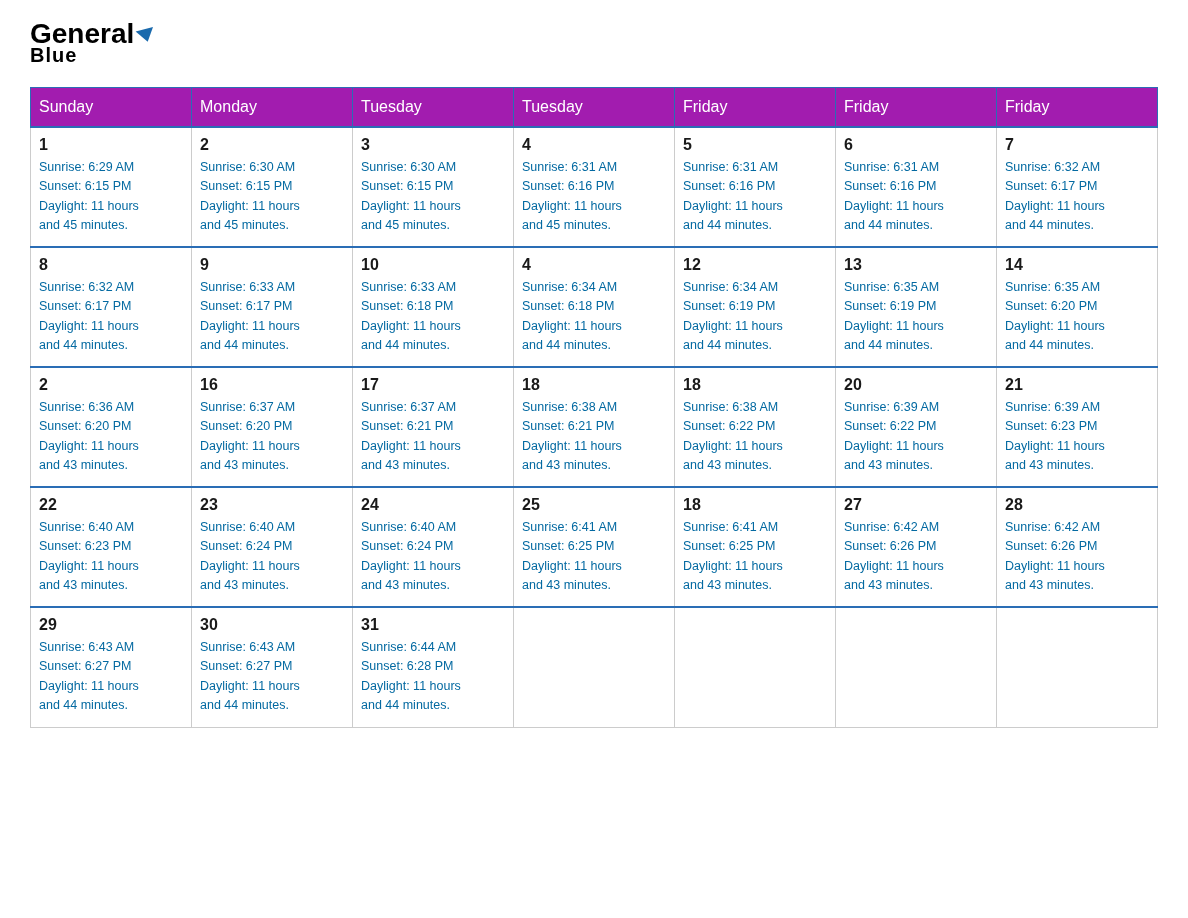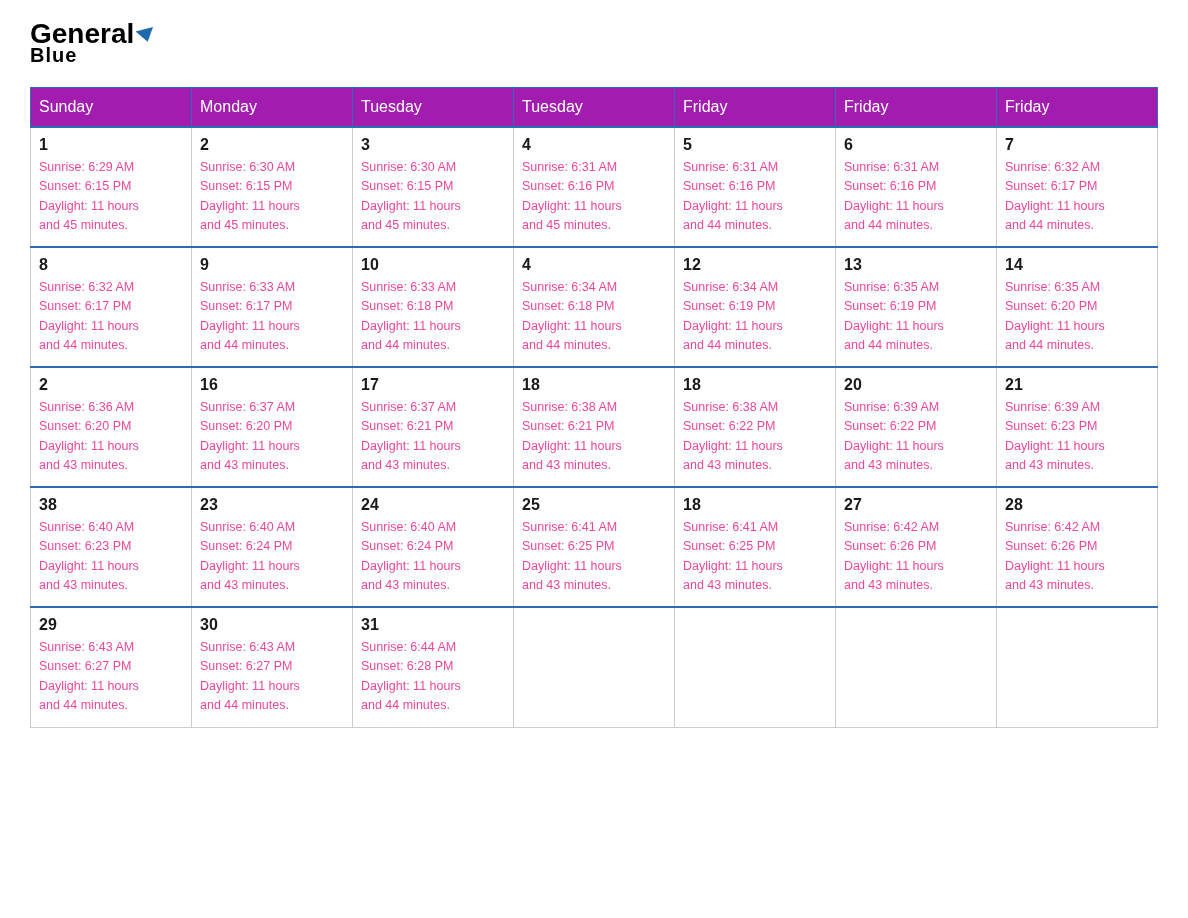--- a/index.html
+++ b/index.html
@@ -74,21 +74,21 @@
     .day-number {
       font-size: 16px;
       font-weight: bold;
       color: #1a1a1a;
       display: block;
       margin-bottom: 4px;
     }
     .day-info {
       font-size: 12.5px;
       line-height: 1.55;
-      color: #ec4899;
+      color: #0369a1;
     }
     tbody tr td.empty {
       border-top: 2px solid #2a6db5;
     }
   </style>
 </head>
 <body>
 
 <div class="header">
   <div class="logo">
@@ -201,21 +201,21 @@
         <span class="day-number">20</span>
         <span class="day-info">Sunrise: 6:39 AM<br>Sunset: 6:22 PM<br>Daylight: 11 hours<br>and 43 minutes.</span>
       </td>
         <td>
         <span class="day-number">21</span>
         <span class="day-info">Sunrise: 6:39 AM<br>Sunset: 6:23 PM<br>Daylight: 11 hours<br>and 43 minutes.</span>
       </td>
       </tr>
       <tr>
         <td>
-        <span class="day-number">38</span>
+        <span class="day-number">22</span>
         <span class="day-info">Sunrise: 6:40 AM<br>Sunset: 6:23 PM<br>Daylight: 11 hours<br>and 43 minutes.</span>
       </td>
         <td>
         <span class="day-number">23</span>
         <span class="day-info">Sunrise: 6:40 AM<br>Sunset: 6:24 PM<br>Daylight: 11 hours<br>and 43 minutes.</span>
       </td>
         <td>
         <span class="day-number">24</span>
         <span class="day-info">Sunrise: 6:40 AM<br>Sunset: 6:24 PM<br>Daylight: 11 hours<br>and 43 minutes.</span>
       </td>

